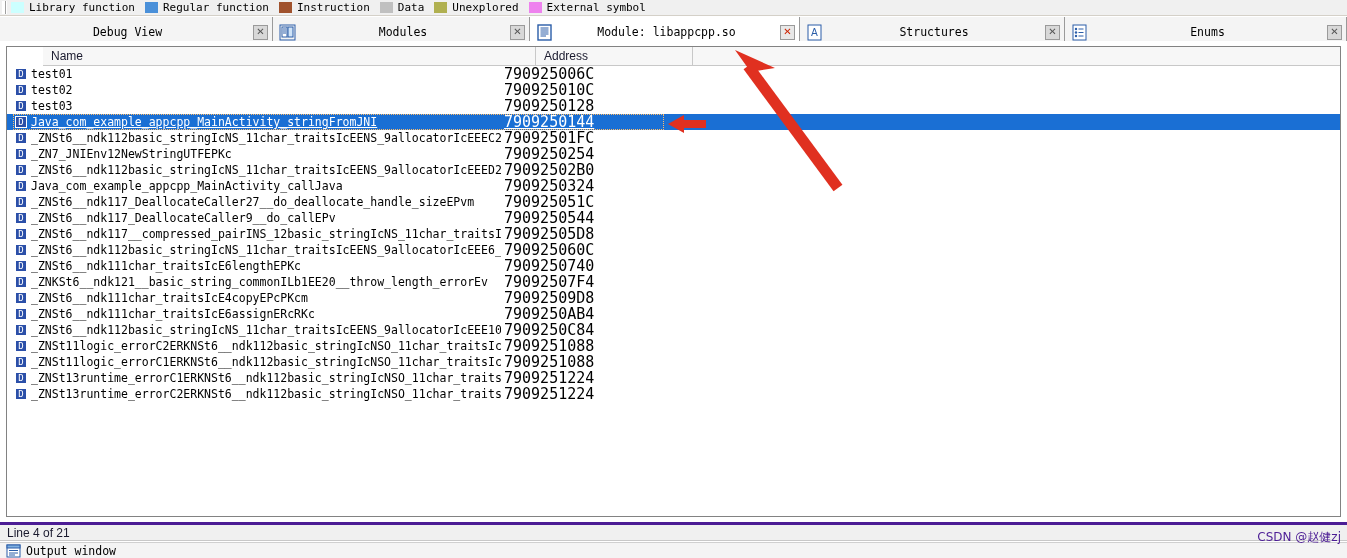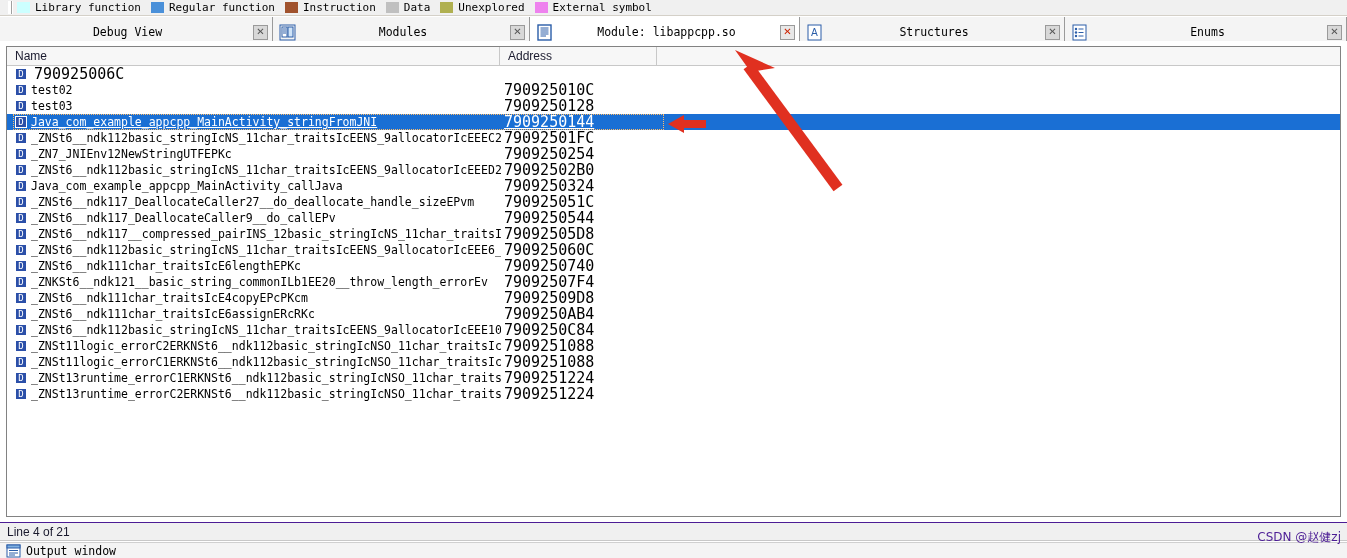--- a/index.html
+++ b/index.html
@@ -11,21 +11,21 @@
     overflow: hidden;
   }
 
   
   .legend-bar {
     position: absolute; left: 0; top: 0;
     width: 1347px; height: 16px;
     background: #f0f0f0;
     border-bottom: 1px solid #d4d0c8;
     display: flex; align-items: center;
-    padding-left: 8px;
+    padding-left: 2px;
   }
   .legend-grip {
     width: 5px; height: 13px;
     background: linear-gradient(90deg,#ffffff 0 2px,#a0a0a0 2px 3px,#ffffff 3px 5px);
     border-left: 1px solid #fff;
     margin-right: 4px;
     flex: 0 0 auto;
   }
   .legend-item { display: flex; align-items: center; margin-right: 10px; flex: 0 0 auto; }
   .legend-swatch { width: 13px; height: 11px; margin-right: 5px; flex: 0 0 auto; }
@@ -90,20 +90,21 @@
     border: 1px solid #828282;
     background: #ffffff;
     overflow: hidden;
   }
   .col-header {
     position: relative;
     height: 19px;
     background: #f7f7f7;
     border-bottom: 1px solid #c8c8c8;
     display: flex;
+    margin-left: 36px;
   }
   .col-h {
     font-family: "Liberation Sans", sans-serif;
     font-size: 12px; color: #1a1a2e;
     padding: 2px 0 0 8px;
     border-right: 1px solid #c8c8c8;
     height: 19px;
     overflow: hidden;
     white-space: nowrap;
   }
@@ -161,21 +162,21 @@
     position: absolute; left: 0; top: 0;
     width: 5px; height: 100%;
     background: #ffffff;
   }
 
   
   .status-bar {
     position: absolute; left: 0; top: 522px;
     width: 1347px; height: 19px;
     background: #f0f0f0;
-    border-top: 1px solid #4c1d95;
+    border-top: 3px solid #4c1d95;
     border-bottom: 1px solid #c8c8c8;
     display: flex; align-items: center;
   }
   .status-text {
     font-family: "Liberation Sans", sans-serif;
     font-size: 12px; color: #1a1a2e;
     padding-left: 7px;
   }
 
   
@@ -310,20 +311,21 @@
     <div class="col-header">
       <div class="col-h name">Name</div>
       <div class="col-h addr">Address</div>
       <div class="col-h filler"></div>
     </div>
 
     <div class="rows" id="rows-container">
       <div class="ruler"></div>
     <div class="row">
           <span class="row-icon">D</span>
+          <span class="cell-name">test01</span>
           <span class="cell-addr">790925006C</span>
         </div>
         <div class="row">
           <span class="row-icon">D</span>
           <span class="cell-name">test02</span>
           <span class="cell-addr">790925010C</span>
         </div>
         <div class="row">
           <span class="row-icon">D</span>
           <span class="cell-name">test03</span>

